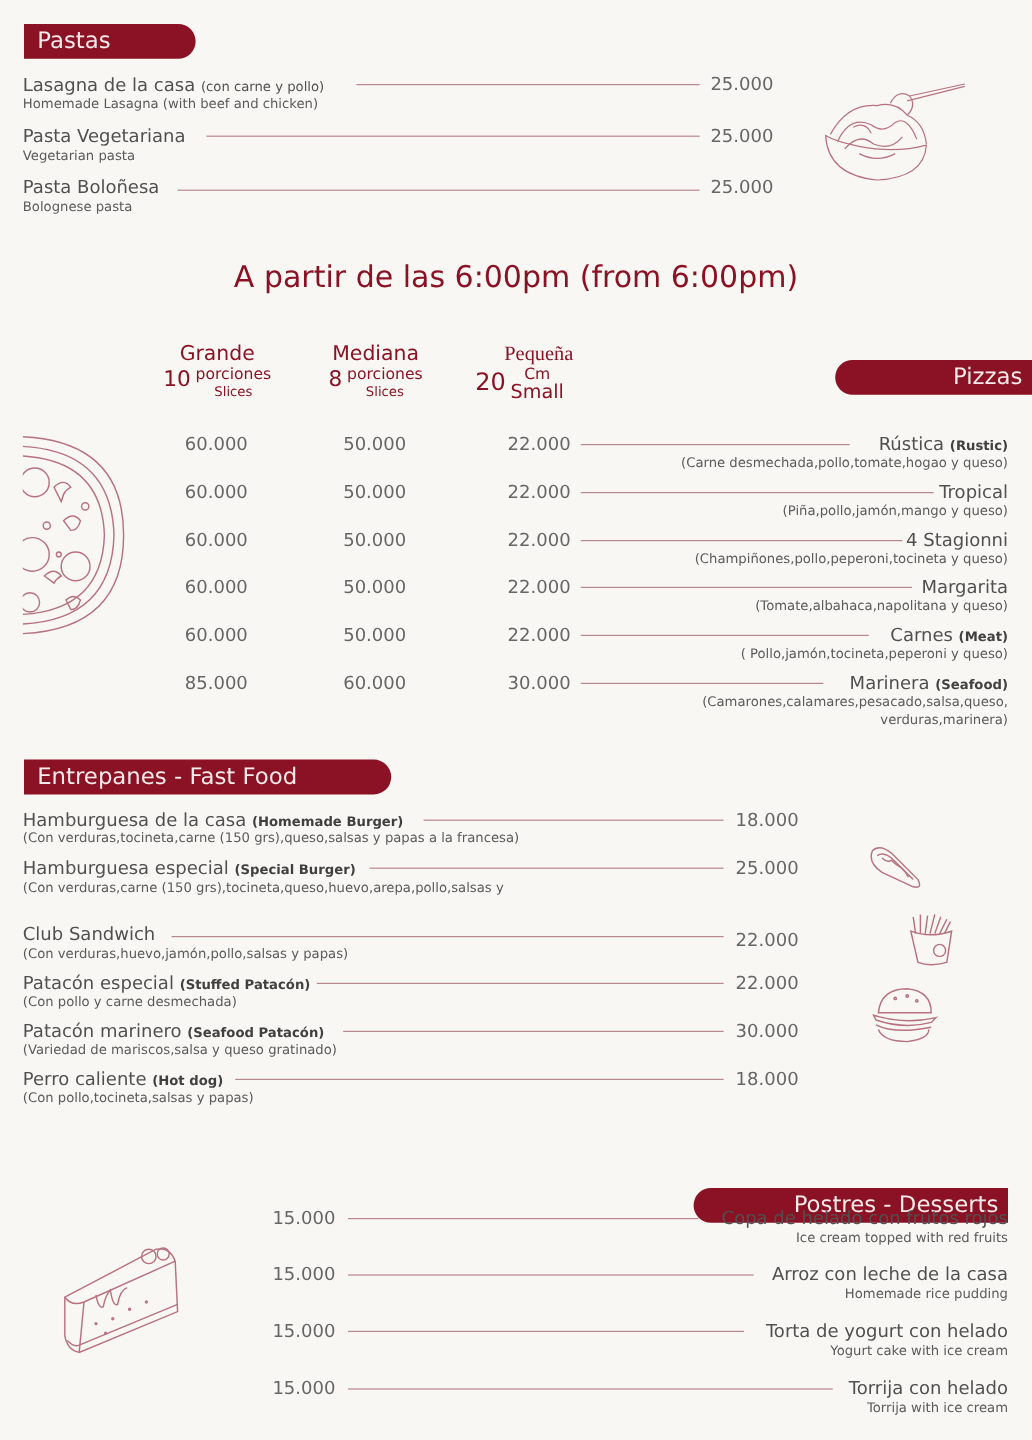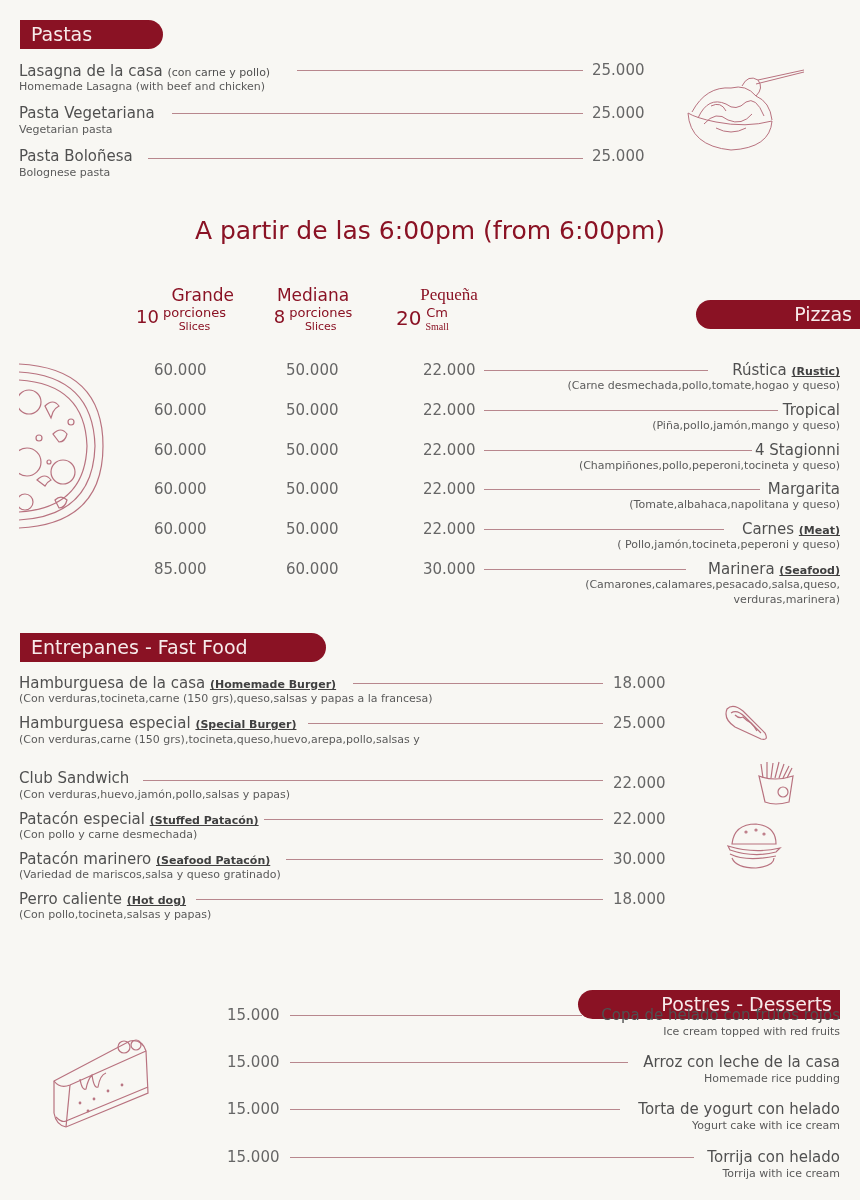--- a/index.html
+++ b/index.html
@@ -4,21 +4,21 @@
 <style>
   html,body{margin:0;padding:0;}
   body{width:860px;height:1200px;background:#f8f7f3;position:relative;overflow:hidden;
        font-family:"DejaVu Sans",sans-serif;color:#5a5a5a;}
   .abs{position:absolute;}
   .banner{position:absolute;background:#8a1224;color:#f7eaea;font-size:19px;height:29px;line-height:29px;box-sizing:border-box;}
   .banner.left{border-radius:0 15px 15px 0;padding-left:11px;}
   .banner.right{border-radius:15px 0 0 15px;text-align:right;padding-right:8px;}
   .name{font-size:15px;color:#505050;white-space:nowrap;}
   .name .note{font-size:11px;color:#505050;}
-  .name .bold{font-size:11px;font-weight:bold;color:#404040;text-decoration:underline;}
+  .name .bold{font-size:11px;font-weight:bold;color:#404040;}
   .sub{font-size:11px;color:#5a5a5a;white-space:nowrap;line-height:15px;}
   .price{font-size:15px;color:#666;white-space:nowrap;}
   .line{position:absolute;height:1px;background:#b8878d;}
   .maroon{color:#8a1224;}
   svg{display:block;}
 </style>
 </head>
 <body>
 
 <div class="banner left" style="left:20px;top:20px;width:143px;">
@@ -53,21 +53,21 @@
     <path d="M56 20 Q62 8 72 14 Q78 22 70 30"></path>
     <path d="M72 14 L118 4"></path>
       <path d="M70 18 L118 6"></path>
     <path d="M25 40 Q35 35 40 45"></path>
       <path d="M30 62 Q45 70 60 62"></path>
   </svg>
 </div>
 
 <div class="abs maroon" style="left:0;top:216px;width:860px;text-align:center;font-size:25px;">A partir de las 6:00pm (from 6:00pm)</div>
 
-<div class="abs maroon" style="left:128px;top:285px;width:106px;text-align:right;">
+<div class="abs maroon" style="left:128px;top:285px;width:106px;text-align:center;">
   <div style="font-size:17px;">Grande</div>
   <div style="display:flex;justify-content:center;align-items:flex-start;margin-top:1px;">
     <span style="font-size:18px;">10</span>
     <span style="display:flex;flex-direction:column;align-items:center;margin-left:4px;line-height:14px;">
       <span style="font-size:13px;">porciones</span>
       <span style="font-size:11px;">Slices</span>
     </span>
   </div>
 </div>
 <div class="abs maroon" style="left:260px;top:285px;width:106px;text-align:center;">
@@ -79,21 +79,21 @@
       <span style="font-size:11px;">Slices</span>
     </span>
   </div>
 </div>
 <div class="abs maroon" style="left:396px;top:285px;width:106px;text-align:center;">
   <div style="font-size:17px;font-family:Liberation Serif, serif;">Pequeña</div>
   <div style="display:flex;justify-content:flex-start;align-items:flex-start;margin-top:1px;">
     <span style="font-size:20px;">20</span>
     <span style="display:flex;flex-direction:column;align-items:center;margin-left:4px;line-height:14px;">
       <span style="font-size:13px;">Cm</span>
-      <span style="font-size:10px;font-family:Liberation Serif, serif;">Small</span>
+      <span style="font-size:16px;">Small</span>
     </span>
   </div>
 </div>
 
 <div class="banner right" style="left:696px;top:300px;width:164px;">
   <span>Pizzas</span>
 </div>
 
 <div class="abs" style="left:19px;top:362px;">
   <svg width="86" height="168" viewBox="0 0 86 168" fill="none" stroke="#b8727f" stroke-width="1.2">

